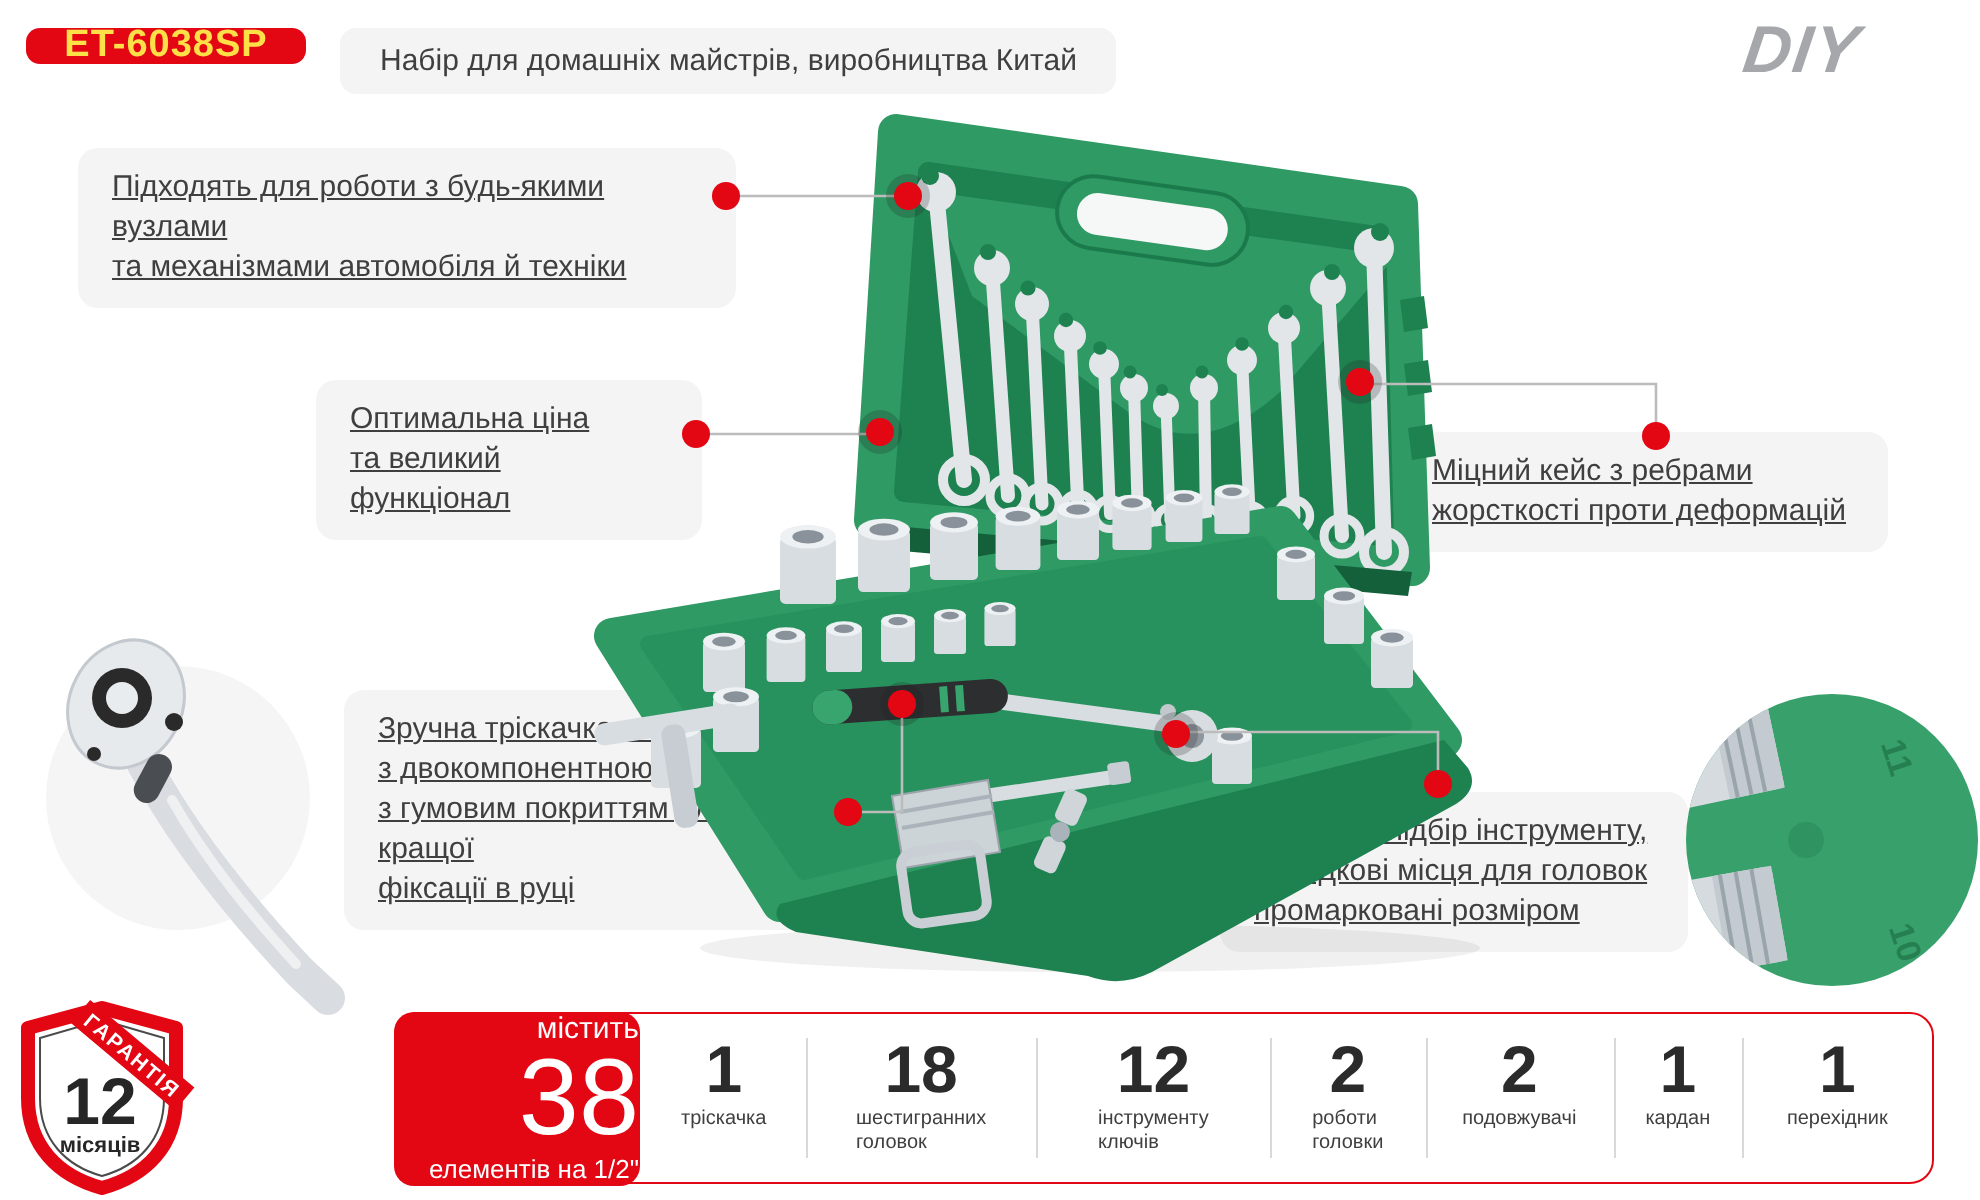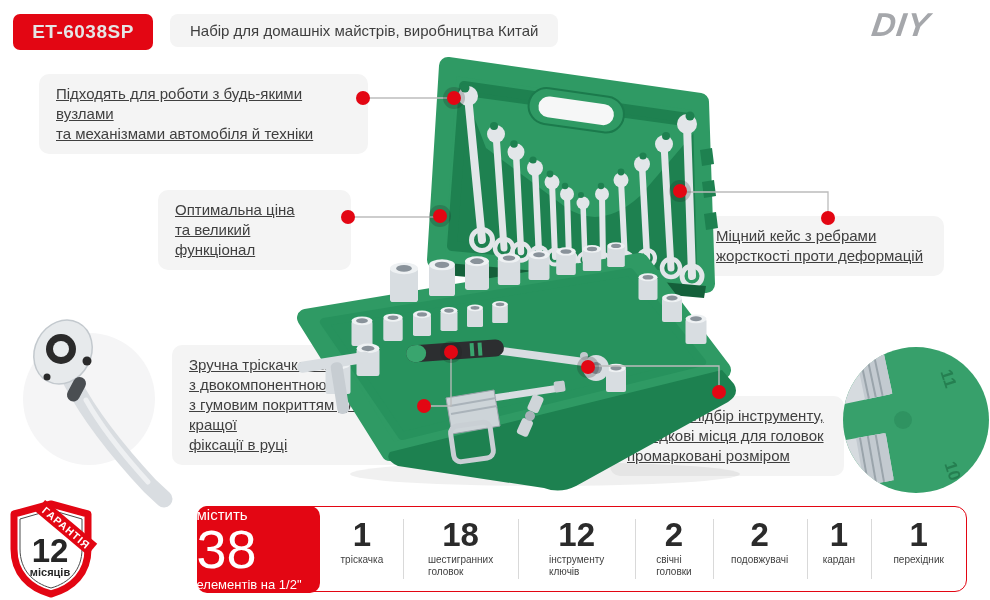--- a/index.html
+++ b/index.html
@@ -3,22 +3,22 @@
 <meta charset="utf-8">
 <style>
   html,body{margin:0;padding:0}
   body{
     width:990px;height:600px;position:relative;overflow:hidden;
     background:#ffffff;font-family:"Liberation Sans",sans-serif;color:#3f3f3f;
   }
   .abs{position:absolute}
   
   .model-badge{
-    left:13px;top:14px;width:140px;height:36px;background:#e30613;border-radius:7px;
-    color:#e5e5e5;font-weight:bold;font-size:19px;letter-spacing:.5px;
+    left:13px;top:14px;width:140px;height:18px;background:#e30613;border-radius:7px;
+    color:#fde047;font-weight:bold;font-size:19px;letter-spacing:.5px;
     display:flex;align-items:center;justify-content:center;
   }
   .subtitle-box{
     left:170px;top:14px;height:33px;padding:0 20px;background:#f4f4f4;border-radius:8px;
     font-size:15px;display:flex;align-items:center;white-space:nowrap;
   }
   .brand-logo{
     left:872px;top:6px;font-size:33px;font-weight:bold;font-style:italic;
     color:#a5a7ab;letter-spacing:1px;transform:skewX(-8deg);
   }
@@ -33,21 +33,21 @@
   .c4{left:172px;top:345px;width:256px;box-sizing:border-box}
   .c5{left:610px;top:396px;width:234px;box-sizing:border-box}
   
   .spec-bar{
     left:197px;top:506px;width:770px;height:86px;background:#fff;
     border:1.5px solid #e30613;border-radius:12px;box-sizing:border-box;
   }
   .contents-box{
     position:absolute;left:-1.5px;top:-1.5px;bottom:-1.5px;width:123px;background:#e30613;
     border-radius:10px;color:#fff;display:flex;flex-direction:column;
-    align-items:flex-start;justify-content:center;gap:1px;
+    align-items:flex-end;justify-content:center;gap:1px;
   }
   .contents-top{font-size:15px}
   .contents-count{font-size:54px;font-weight:normal;line-height:.95}
   .contents-bottom{font-size:13px}
   .spec-cols{position:absolute;left:123px;right:0;top:0;bottom:0;display:flex}
   .spec-col{position:relative;display:flex;flex-direction:column;align-items:center;padding-top:7px;box-sizing:border-box}
   .spec-col + .spec-col::before{
     content:"";position:absolute;left:0;top:12px;bottom:12px;width:1px;background:#d9d9d9;
   }
   .spec-num{height:37px;display:flex;align-items:flex-end;font-size:33px;font-weight:bold;color:#2b2b2b;line-height:1}
@@ -108,21 +108,21 @@
       <div class="spec-label">шестигранних
 головок</div>
     </div>
     <div class="spec-col w3">
       <div class="spec-num">12</div>
       <div class="spec-label">інструменту
 ключів</div>
     </div>
     <div class="spec-col w4">
       <div class="spec-num">2</div>
-      <div class="spec-label">свічні
+      <div class="spec-label">роботи
 головки</div>
     </div>
     <div class="spec-col w5">
       <div class="spec-num">2</div>
       <div class="spec-label">подовжувачі</div>
     </div>
     <div class="spec-col w6">
       <div class="spec-num">1</div>
       <div class="spec-label">кардан</div>
     </div>

